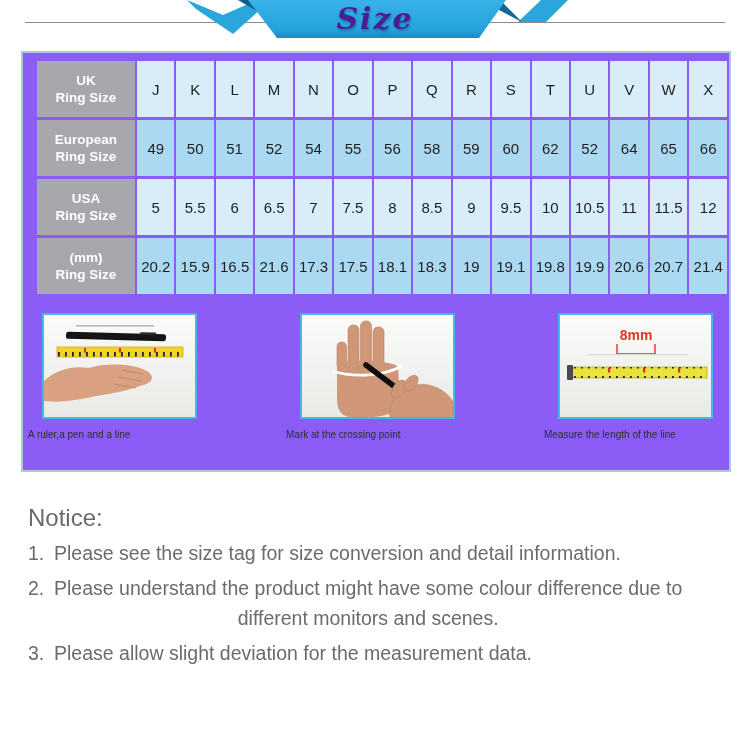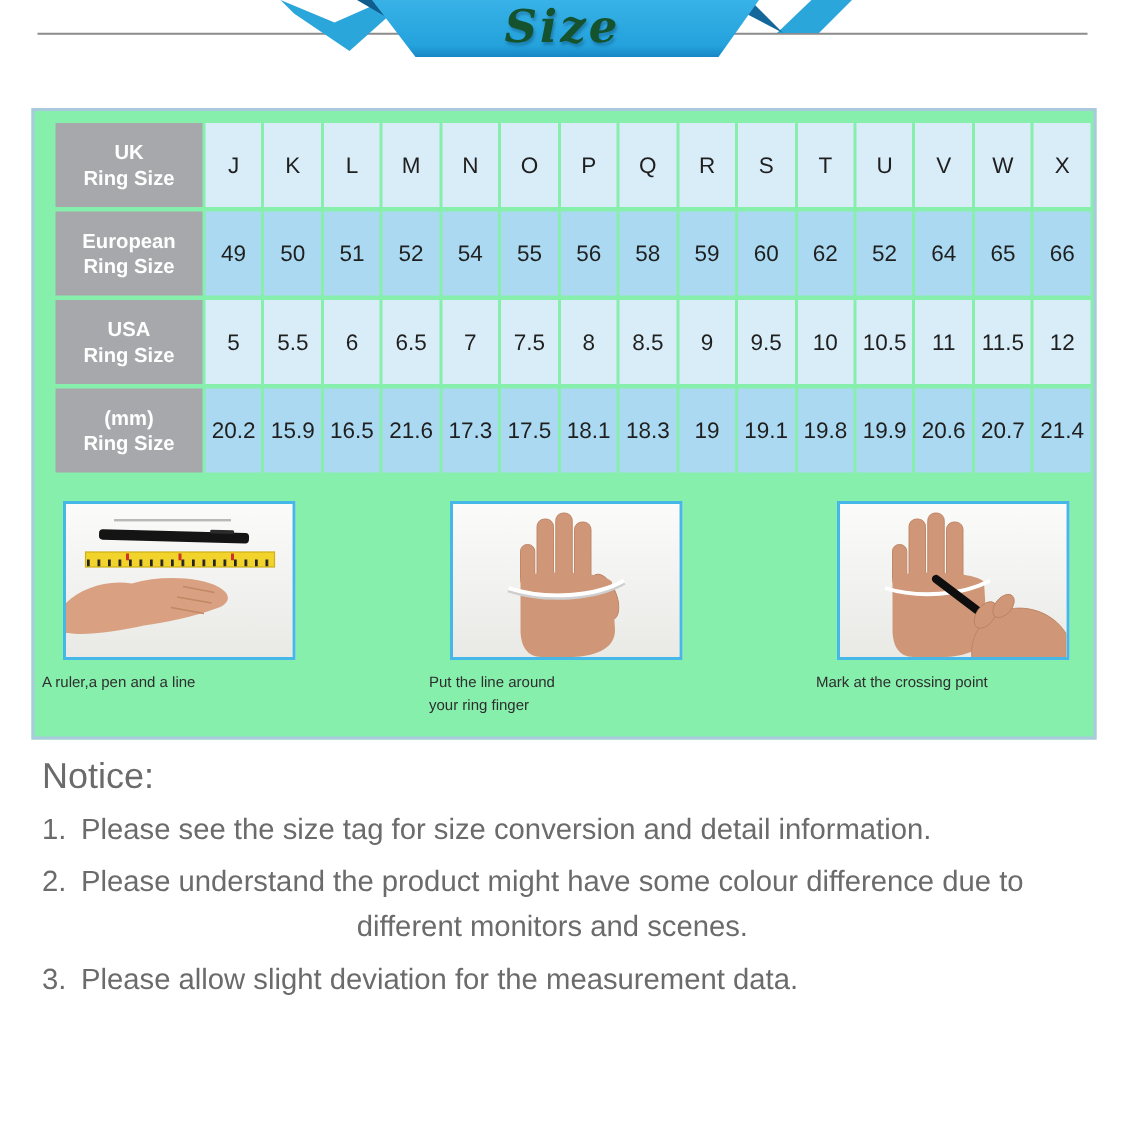--- a/index.html
+++ b/index.html
@@ -5,27 +5,27 @@
   html,body{margin:0;padding:0;}
   body{
     width:750px;height:750px;position:relative;background:#ffffff;
     font-family:"Liberation Sans",sans-serif;overflow:hidden;
   }
   
   .banner{position:absolute;left:0;top:0;width:750px;height:58px;}
   .banner-title{
     position:absolute;left:0;top:1px;width:750px;text-align:center;
     font-family:"DejaVu Serif",serif;font-style:italic;font-weight:bold;
-    font-size:30px;color:#14532d;letter-spacing:2px;
+    font-size:30px;color:#4c1d95;letter-spacing:2px;
     text-shadow:1px 2px 2px rgba(15,70,110,.45);
   }
   
   .panel{
-    position:absolute;left:21px;top:72px;width:710px;height:421px;
-    border:2px solid #a9c9dc;background:#86efac;box-sizing:border-box;
+    position:absolute;left:21px;top:51px;width:710px;height:421px;
+    border:2px solid #a9c9dc;background:#8b5cf6;box-sizing:border-box;
   }
   .size-table{
     border-collapse:separate;border-spacing:2px 3px;
     table-layout:fixed;width:694px;margin:5px 0 0 12px;
   }
   .size-table th{
     width:96px;background:#a6a8ab;color:#ffffff;font-weight:bold;
     font-size:13.5px;line-height:17px;height:54px;text-align:center;
   }
   .size-table td{
@@ -193,39 +193,20 @@
           <rect x="75" y="33" width="2" height="4.5" fill="#d03227"></rect>
           <rect x="110" y="33" width="2" height="4.5" fill="#d03227"></rect>
           <path d="M-2,68 C8,57 26,50 44,53 C64,47 90,49 101,55 C111,60 110,67 99,70
                    C86,75 66,79 52,81 C34,85 12,88 2,86 L-2,86 Z" fill="#d9a181"></path>
           <path d="M78,55 L99,59 M74,62 L97,66 M70,69 L92,73" stroke="#c28765" stroke-width="1" fill="none"></path>
         </svg>
       </div>
       <figcaption class="caption">A ruler,a pen and a line</figcaption>
     </figure>
 
-    <figure class="step">
-      <div class="photo">
-        <svg width="151" height="102" viewBox="0 0 151 102">
-          <rect width="151" height="102" fill="url(#pbg)"></rect>
-          <g fill="#cf9778" stroke="#bc8162" stroke-width="0.6">
-            <rect x="45" y="27" width="9.5" height="28" rx="4.5"></rect>
-            <rect x="56" y="10" width="11" height="44" rx="5"></rect>
-            <rect x="68.5" y="6" width="11" height="48" rx="5"></rect>
-            <rect x="81" y="12" width="11" height="42" rx="5"></rect>
-            <ellipse cx="101" cy="62" rx="8" ry="16" transform="rotate(-22 101 62)"></ellipse>
-            <path d="M45,50 C45,44 100,44 106,52 L108,84 C108,97 94,102 77,102 L59,102 C49,102 45,94 45,84 Z" stroke="none"></path>
-          </g>
-          <path d="M37,57 C62,65 95,63 114,52" stroke="#cfcfcf" stroke-width="4" fill="none"></path>
-          <path d="M37,56 C62,64 95,62 114,51" stroke="#ffffff" stroke-width="2.6" fill="none"></path>
-        </svg>
-      </div>
-      <figcaption class="caption">Put the line around
-your ring finger</figcaption>
-    </figure>
 
     <figure class="step">
       <div class="photo">
         <svg width="151" height="102" viewBox="0 0 151 102">
           <rect width="151" height="102" fill="url(#pbg)"></rect>
           <g fill="#cf9778" stroke="#bc8162" stroke-width="0.6" transform="translate(-10,0)">
             <rect x="45" y="27" width="9.5" height="28" rx="4.5"></rect>
             <rect x="56" y="10" width="11" height="44" rx="5"></rect>
             <rect x="68.5" y="6" width="11" height="48" rx="5"></rect>
             <rect x="81" y="12" width="11" height="42" rx="5"></rect>
@@ -234,20 +215,37 @@
           <path d="M30,56 C52,63 82,61 100,51" stroke="#ffffff" stroke-width="2.6" fill="none"></path>
           <line x1="64" y1="50" x2="134" y2="103" stroke="#0e0e0e" stroke-width="5.5" stroke-linecap="round"></line>
           <path d="M88,103 C86,86 97,73 113,70 C130,67 145,76 151,87 L151,103 Z" fill="#cf9778" stroke="#bc8162" stroke-width="0.6"></path>
           <ellipse cx="97" cy="74" rx="6" ry="10" transform="rotate(35 97 74)" fill="#cf9778" stroke="#bc8162" stroke-width="0.6"></ellipse>
           <ellipse cx="109" cy="68" rx="5.5" ry="9" transform="rotate(40 109 68)" fill="#cf9778" stroke="#bc8162" stroke-width="0.6"></ellipse>
         </svg>
       </div>
       <figcaption class="caption">Mark at the crossing point</figcaption>
     </figure>
 
+    <figure class="step">
+      <div class="photo">
+        <svg width="151" height="102" viewBox="0 0 151 102">
+          <rect width="151" height="102" fill="url(#pbg)"></rect>
+          <text x="76" y="25" text-anchor="middle" font-size="14" font-weight="bold" fill="#e23324" font-family="Liberation Sans, sans-serif">8mm</text>
+          <polyline points="57,29 57,39 95,39 95,29" fill="none" stroke="#e23324" stroke-width="1.4"></polyline>
+          <rect x="28" y="39" width="100" height="1.2" fill="#d8d8d4"></rect>
+          <rect x="8" y="52" width="139" height="11" fill="#e9e13c" stroke="#b4ac27" stroke-width="0.8"></rect>
+          <rect x="8" y="52" width="139" height="11" fill="url(#rticks)"></rect>
+          <rect x="48" y="53" width="2.2" height="4.5" fill="#d03227"></rect>
+          <rect x="83" y="53" width="2.2" height="4.5" fill="#d03227"></rect>
+          <rect x="118" y="53" width="2.2" height="4.5" fill="#d03227"></rect>
+          <rect x="7" y="50" width="6" height="15" rx="1" fill="#4a4a4a"></rect>
+        </svg>
+      </div>
+      <figcaption class="caption">Measure the length of the line</figcaption>
+    </figure>
 
   </div>
 </div>
 
 <div class="notice">
   <div class="notice-title">Notice:</div>
   <div class="notice-item">
     <span class="notice-num">1.</span>
     <div class="notice-text">Please see the size tag for size conversion and detail information.</div>
   </div>

